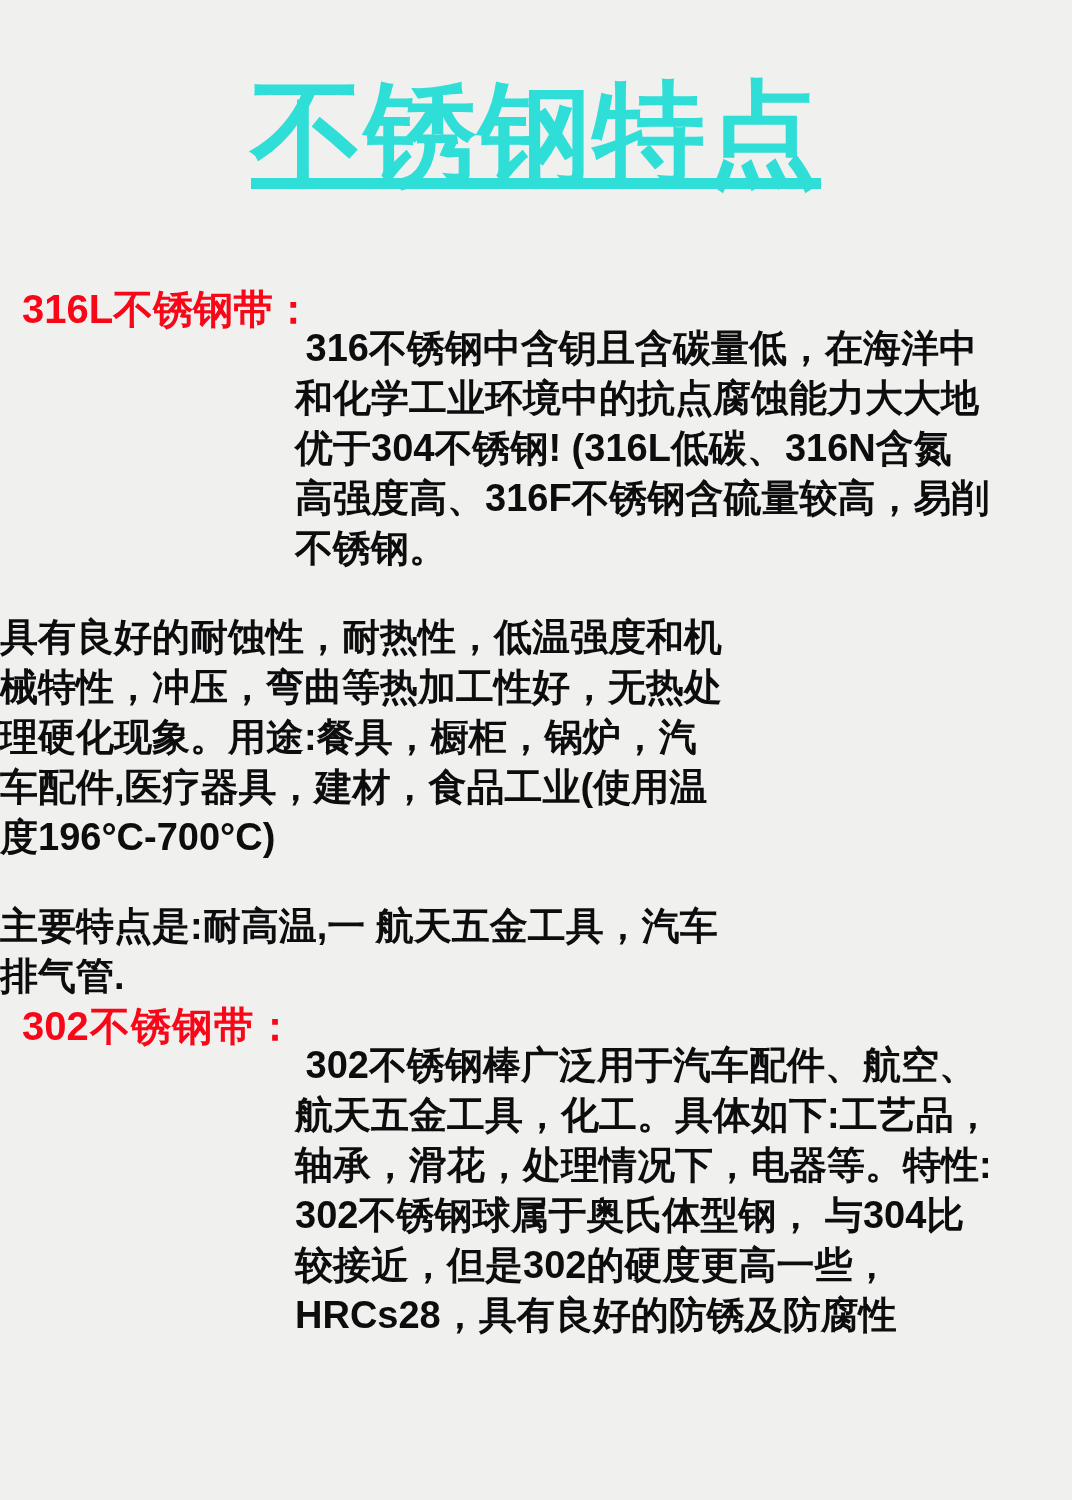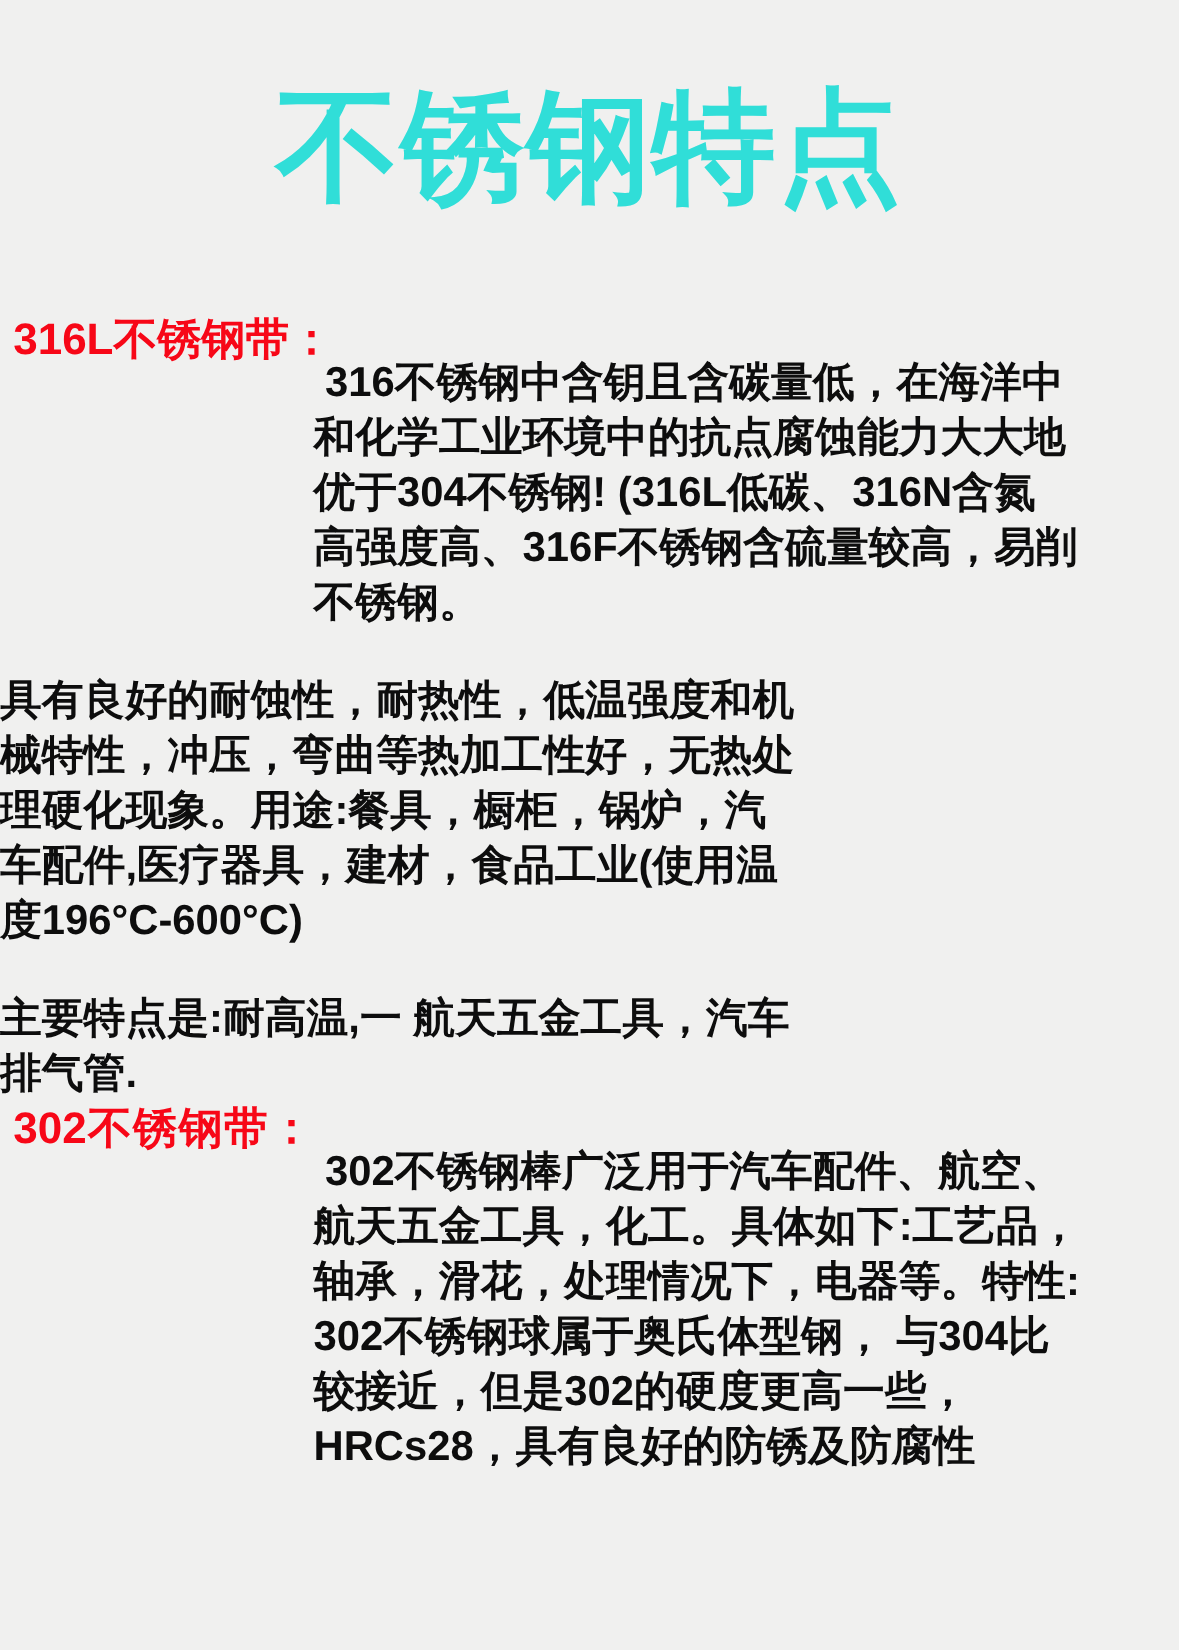--- a/index.html
+++ b/index.html
@@ -16,32 +16,33 @@
     overflow: hidden;
   }
   .page-title {
     margin: 70px 0 0 0;
     text-align: center;
     font-size: 112px;
     line-height: 1.15;
     font-weight: 900;
     color: #30ded8;
     letter-spacing: 2px;
+    text-decoration: underline;
   }
   .sections {
     margin-top: 85px;
   }
   .row {
     display: flex;
     align-items: flex-start;
   }
   .grade-label {
     flex: 0 0 273px;
     width: 273px;
-    padding-left: 12px;
+    padding-left: 22px;
     box-sizing: content-box;
     color: #f70717;
     font-weight: 900;
     font-size: 40px;
     line-height: 50px;
     text-align: justify;
     text-align-last: justify;
     white-space: nowrap;
   }
   .grade-text {
@@ -73,21 +74,21 @@
     </div>
 
     <div class="row">
     </div>
 
     <div class="row">
       <div class="grade-text">具有良好的耐蚀性，耐热性，低温强度和机
 械特性，冲压，弯曲等热加工性好，无热处
 理硬化现象。用途:餐具，橱柜，锅炉，汽
 车配件,医疗器具，建材，食品工业(使用温
-度196°C-600°C)</div>
+度196°C-700°C)</div>
     </div>
 
     <div class="row">
       <div class="grade-text">主要特点是:耐高温,一 航天五金工具，汽车
 排气管.</div>
     </div>
 
 
     <div class="row">
       <div class="grade-label">302不锈钢带：</div>

